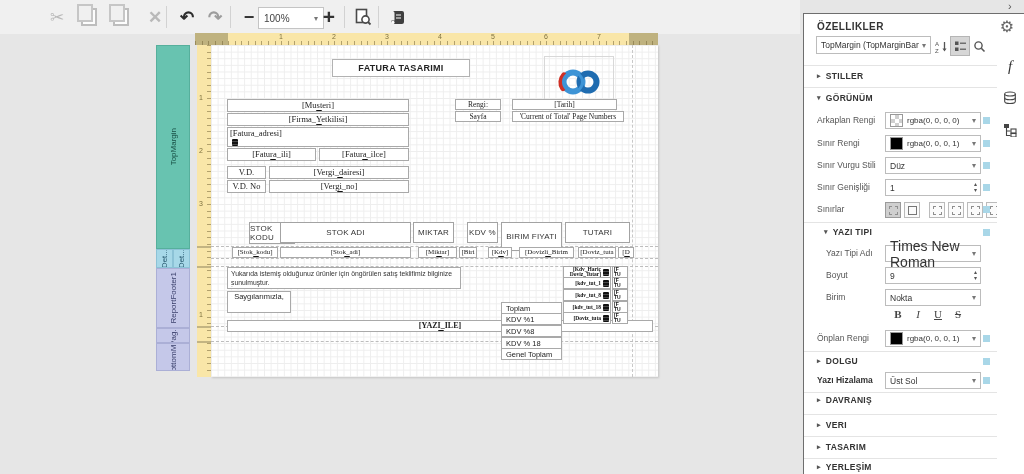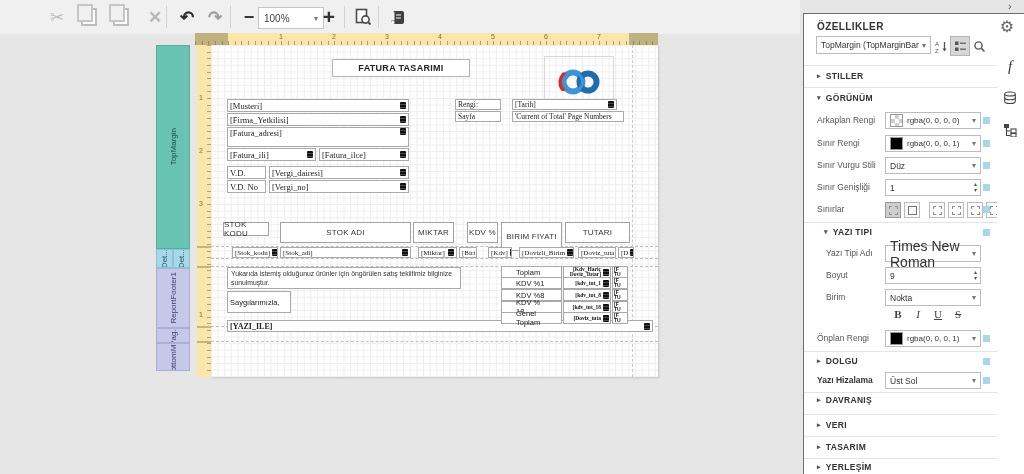--- a/index.html
+++ b/index.html
@@ -39,28 +39,28 @@
   .b-lav{background:#c5c8e9;border:1px solid #abafd6;}      .b-lav .vlabel{color:#3a3f6b;}
 
   
   #page{position:absolute;left:211px;top:45px;width:447px;height:332px;background-color:#fff;
     background-image:linear-gradient(to right,#eeeeee 1px,transparent 1px),linear-gradient(to bottom,#eeeeee 1px,transparent 1px);
     background-size:6.64px 6.64px;box-shadow:1px 1px 2px rgba(0,0,0,.15);}
   .dash{position:absolute;left:0;right:0;height:0;border-top:1px dashed #bdbdbd;}
   .vdash{position:absolute;top:0;bottom:0;width:0;border-left:1px dashed #c8c8c8;}
   .fld{position:absolute;border:1px solid #a9a9a9;background:#fff;
     font-family:"Liberation Serif",serif;font-size:8.5px;color:#222;
-    display:flex;align-items:center;justify-content:space-between;padding:0 2px;overflow:hidden;white-space:nowrap;box-sizing:border-box;}
+    display:flex;align-items:center;justify-content:space-between;padding:0 2px;overflow:hidden;white-space:nowrap;box-sizing:border-box;flex-direction:column;}
   .dbi{width:6px;height:7px;background:#1c1c1c;border-radius:1px;flex:none;margin-left:2px;
     background-image:linear-gradient(#111 0 2px,#4a4a4a 2px 3px,#111 3px 5px,#4a4a4a 5px 6px,#111 6px 7px);}
   .hc{position:absolute;border:1px solid #a3a3a3;background:#fff;font-size:8px;color:#333;
     display:flex;align-items:center;justify-content:center;box-sizing:border-box;letter-spacing:.2px;}
   .dcell{font-size:7px;}
   .tlabel{position:absolute;border:1px solid #a9a9a9;background:#fff;font-size:7.5px;color:#222;
-    display:flex;align-items:center;padding:0 14px;box-sizing:border-box;}
+    display:flex;align-items:center;padding:0 4px;box-sizing:border-box;margin-top:36px;}
   .tval{position:absolute;border:1px solid #a9a9a9;background:#fff;font-family:"Liberation Serif",serif;font-size:5.5px;
     color:#111;display:flex;align-items:center;justify-content:flex-end;padding:0 1px;box-sizing:border-box;overflow:hidden;}
   .tval .lines{text-align:right;line-height:5px;font-weight:bold;}
   .ftu{position:absolute;border:1px solid #a9a9a9;background:#fff;font-size:5px;line-height:5px;font-weight:bold;
     color:#111;padding:0 1px;box-sizing:border-box;display:flex;flex-direction:column;justify-content:center;}
 
   
   #panelwrap{position:absolute;left:803px;top:13px;width:221px;height:461px;background:#fff;
     border-left:1px solid #6e6e6e;border-top:1px solid #6e6e6e;box-sizing:border-box;}
   #collapse{position:absolute;left:1008px;top:0px;font-size:11px;color:#555;cursor:pointer;}
@@ -261,21 +261,21 @@
       <span>[Tarih]</span>
         <span class="dbi"></span>
     </div>
     <div class="fld" style="left:244px;top:66px;width:46px;height:11px;font-size:7.5px">
       <span>Sayfa</span>
     </div>
     <div class="fld" style="left:301px;top:66px;width:112px;height:11px;font-size:7.5px">
       <span>'Current of Total' Page Numbers</span>
     </div>
 
-    <div class="hc" style="left:12px;top:177px;width:46px;height:14px">
+    <div class="hc" style="left:38px;top:177px;width:46px;height:22px">
         <span>STOK KODU</span>
       </div>
     <div class="hc" style="left:69px;top:177px;width:131px;height:21px">
         <span>STOK ADI</span>
       </div>
     <div class="hc" style="left:202px;top:177px;width:41px;height:21px">
         <span>MIKTAR</span>
       </div>
     <div class="hc" style="left:256px;top:177px;width:31px;height:21px">
         <span>KDV %</span>

